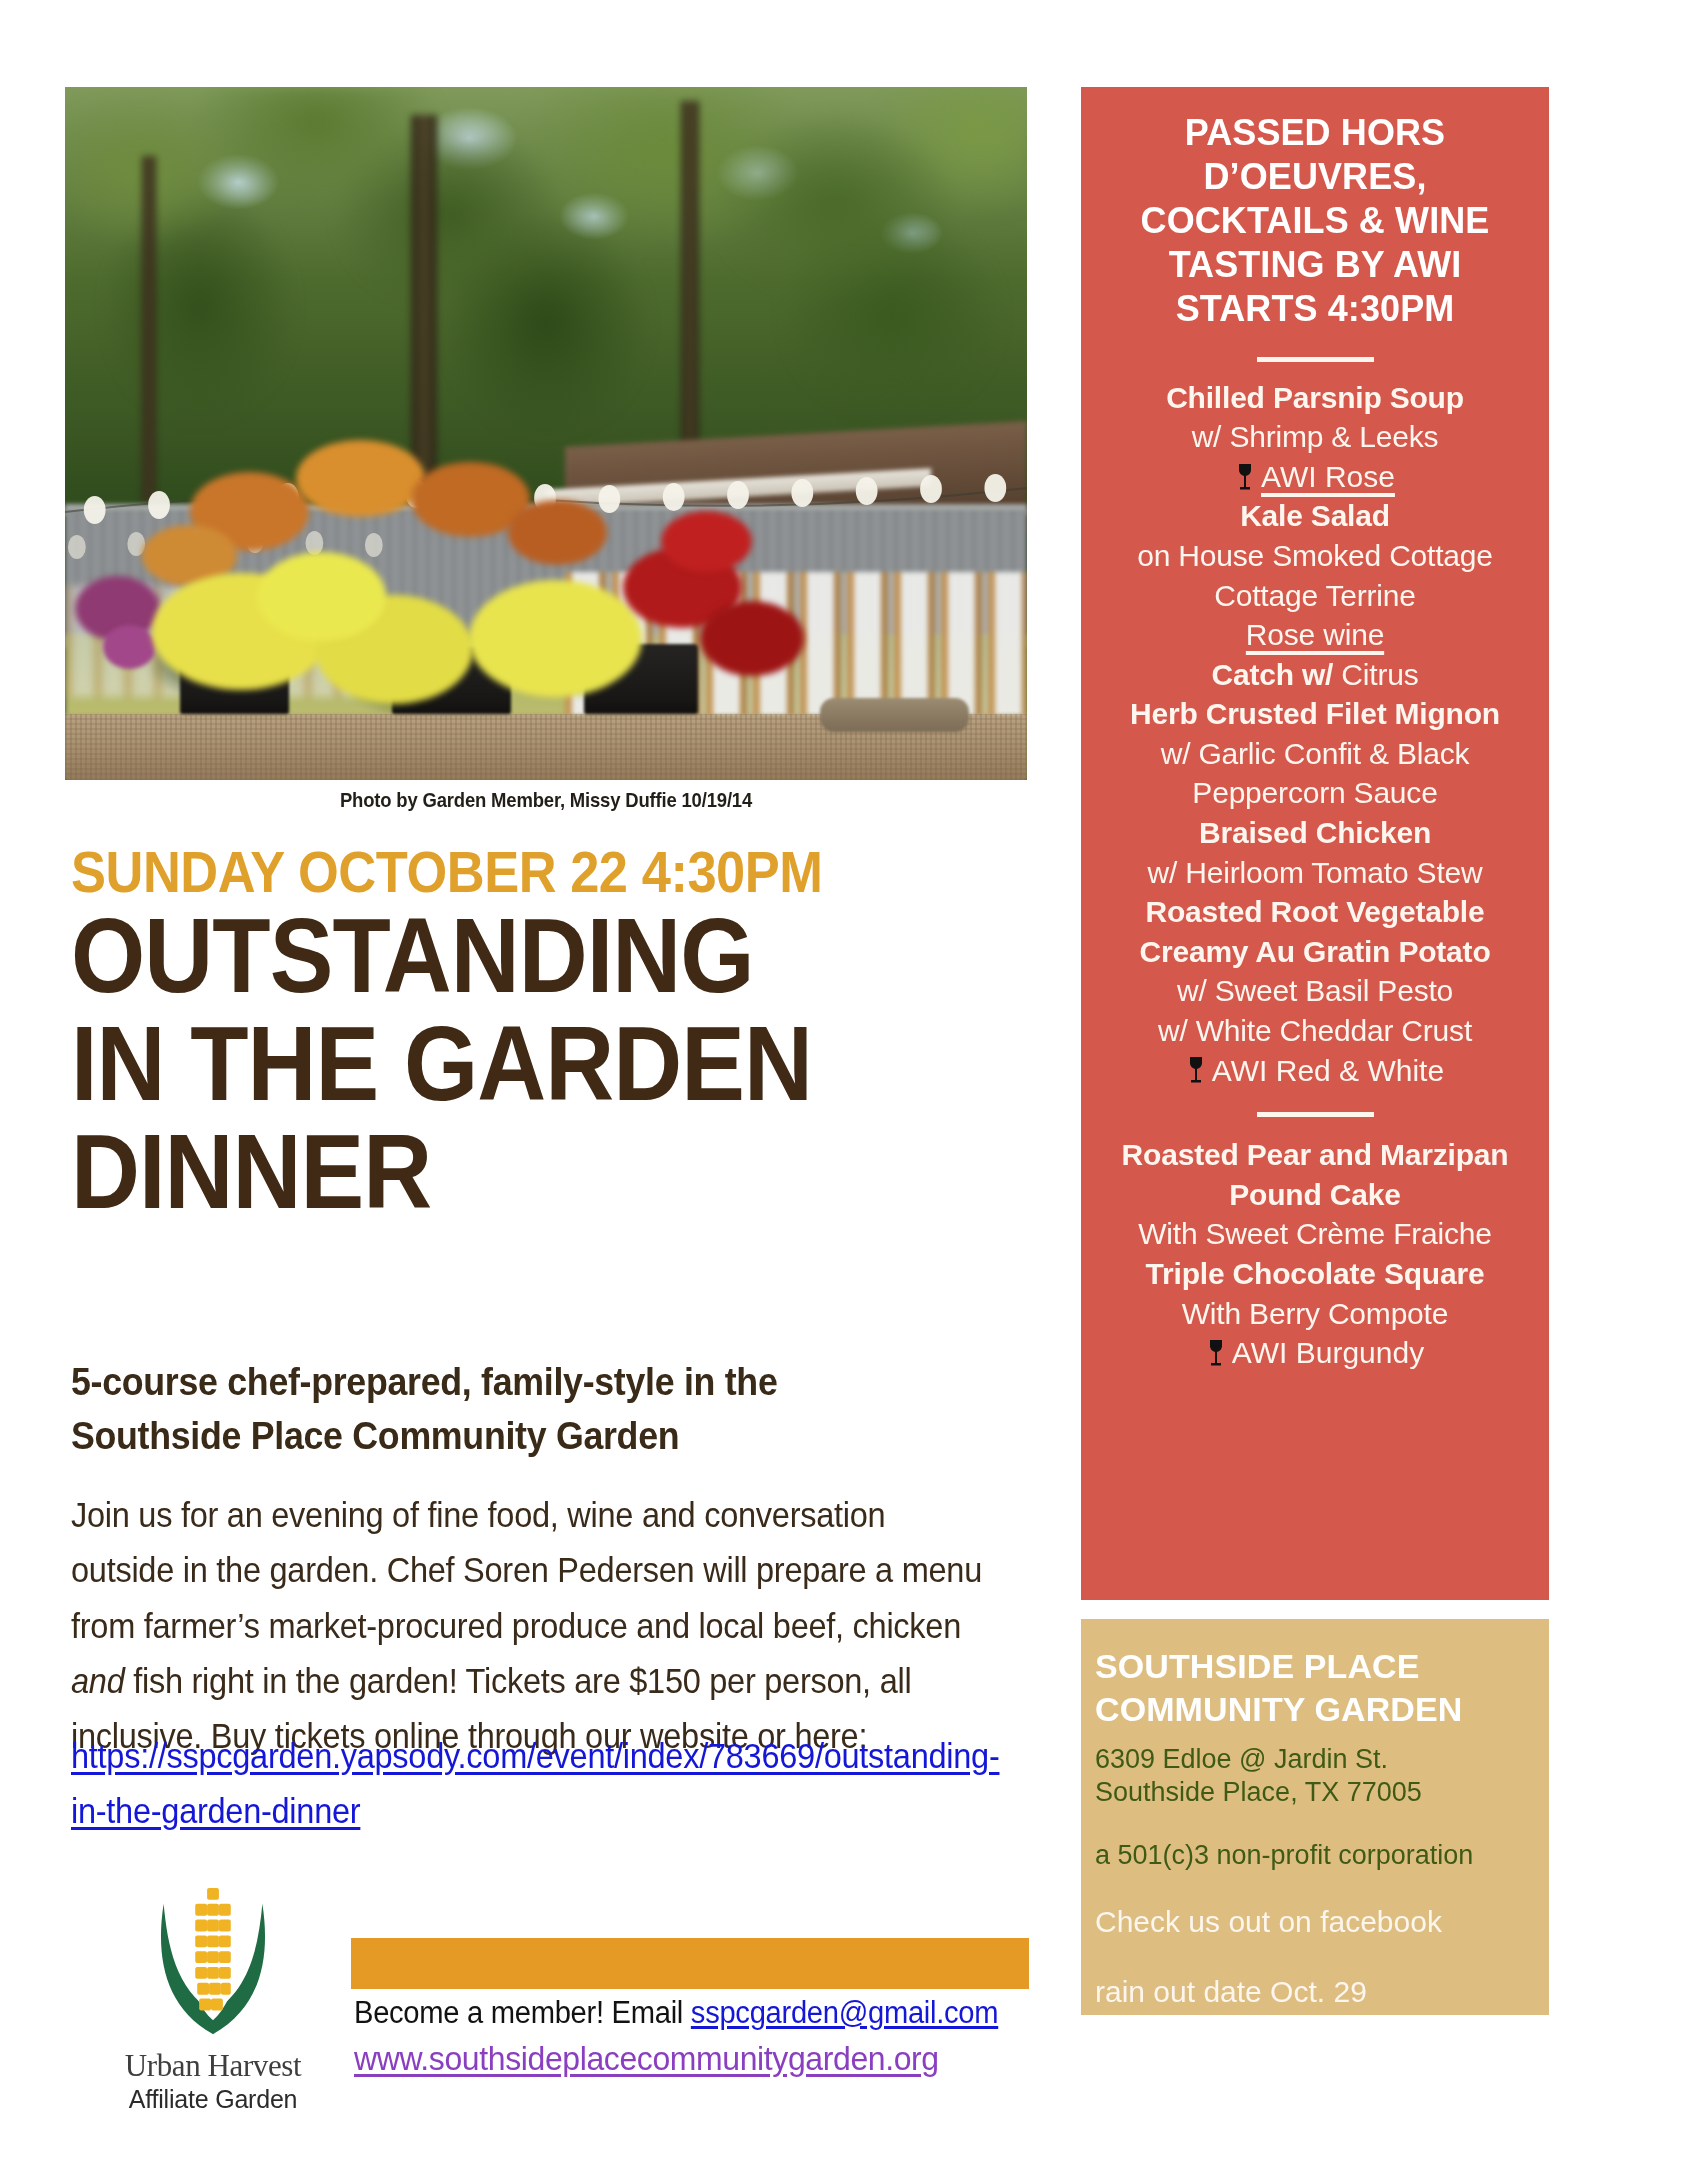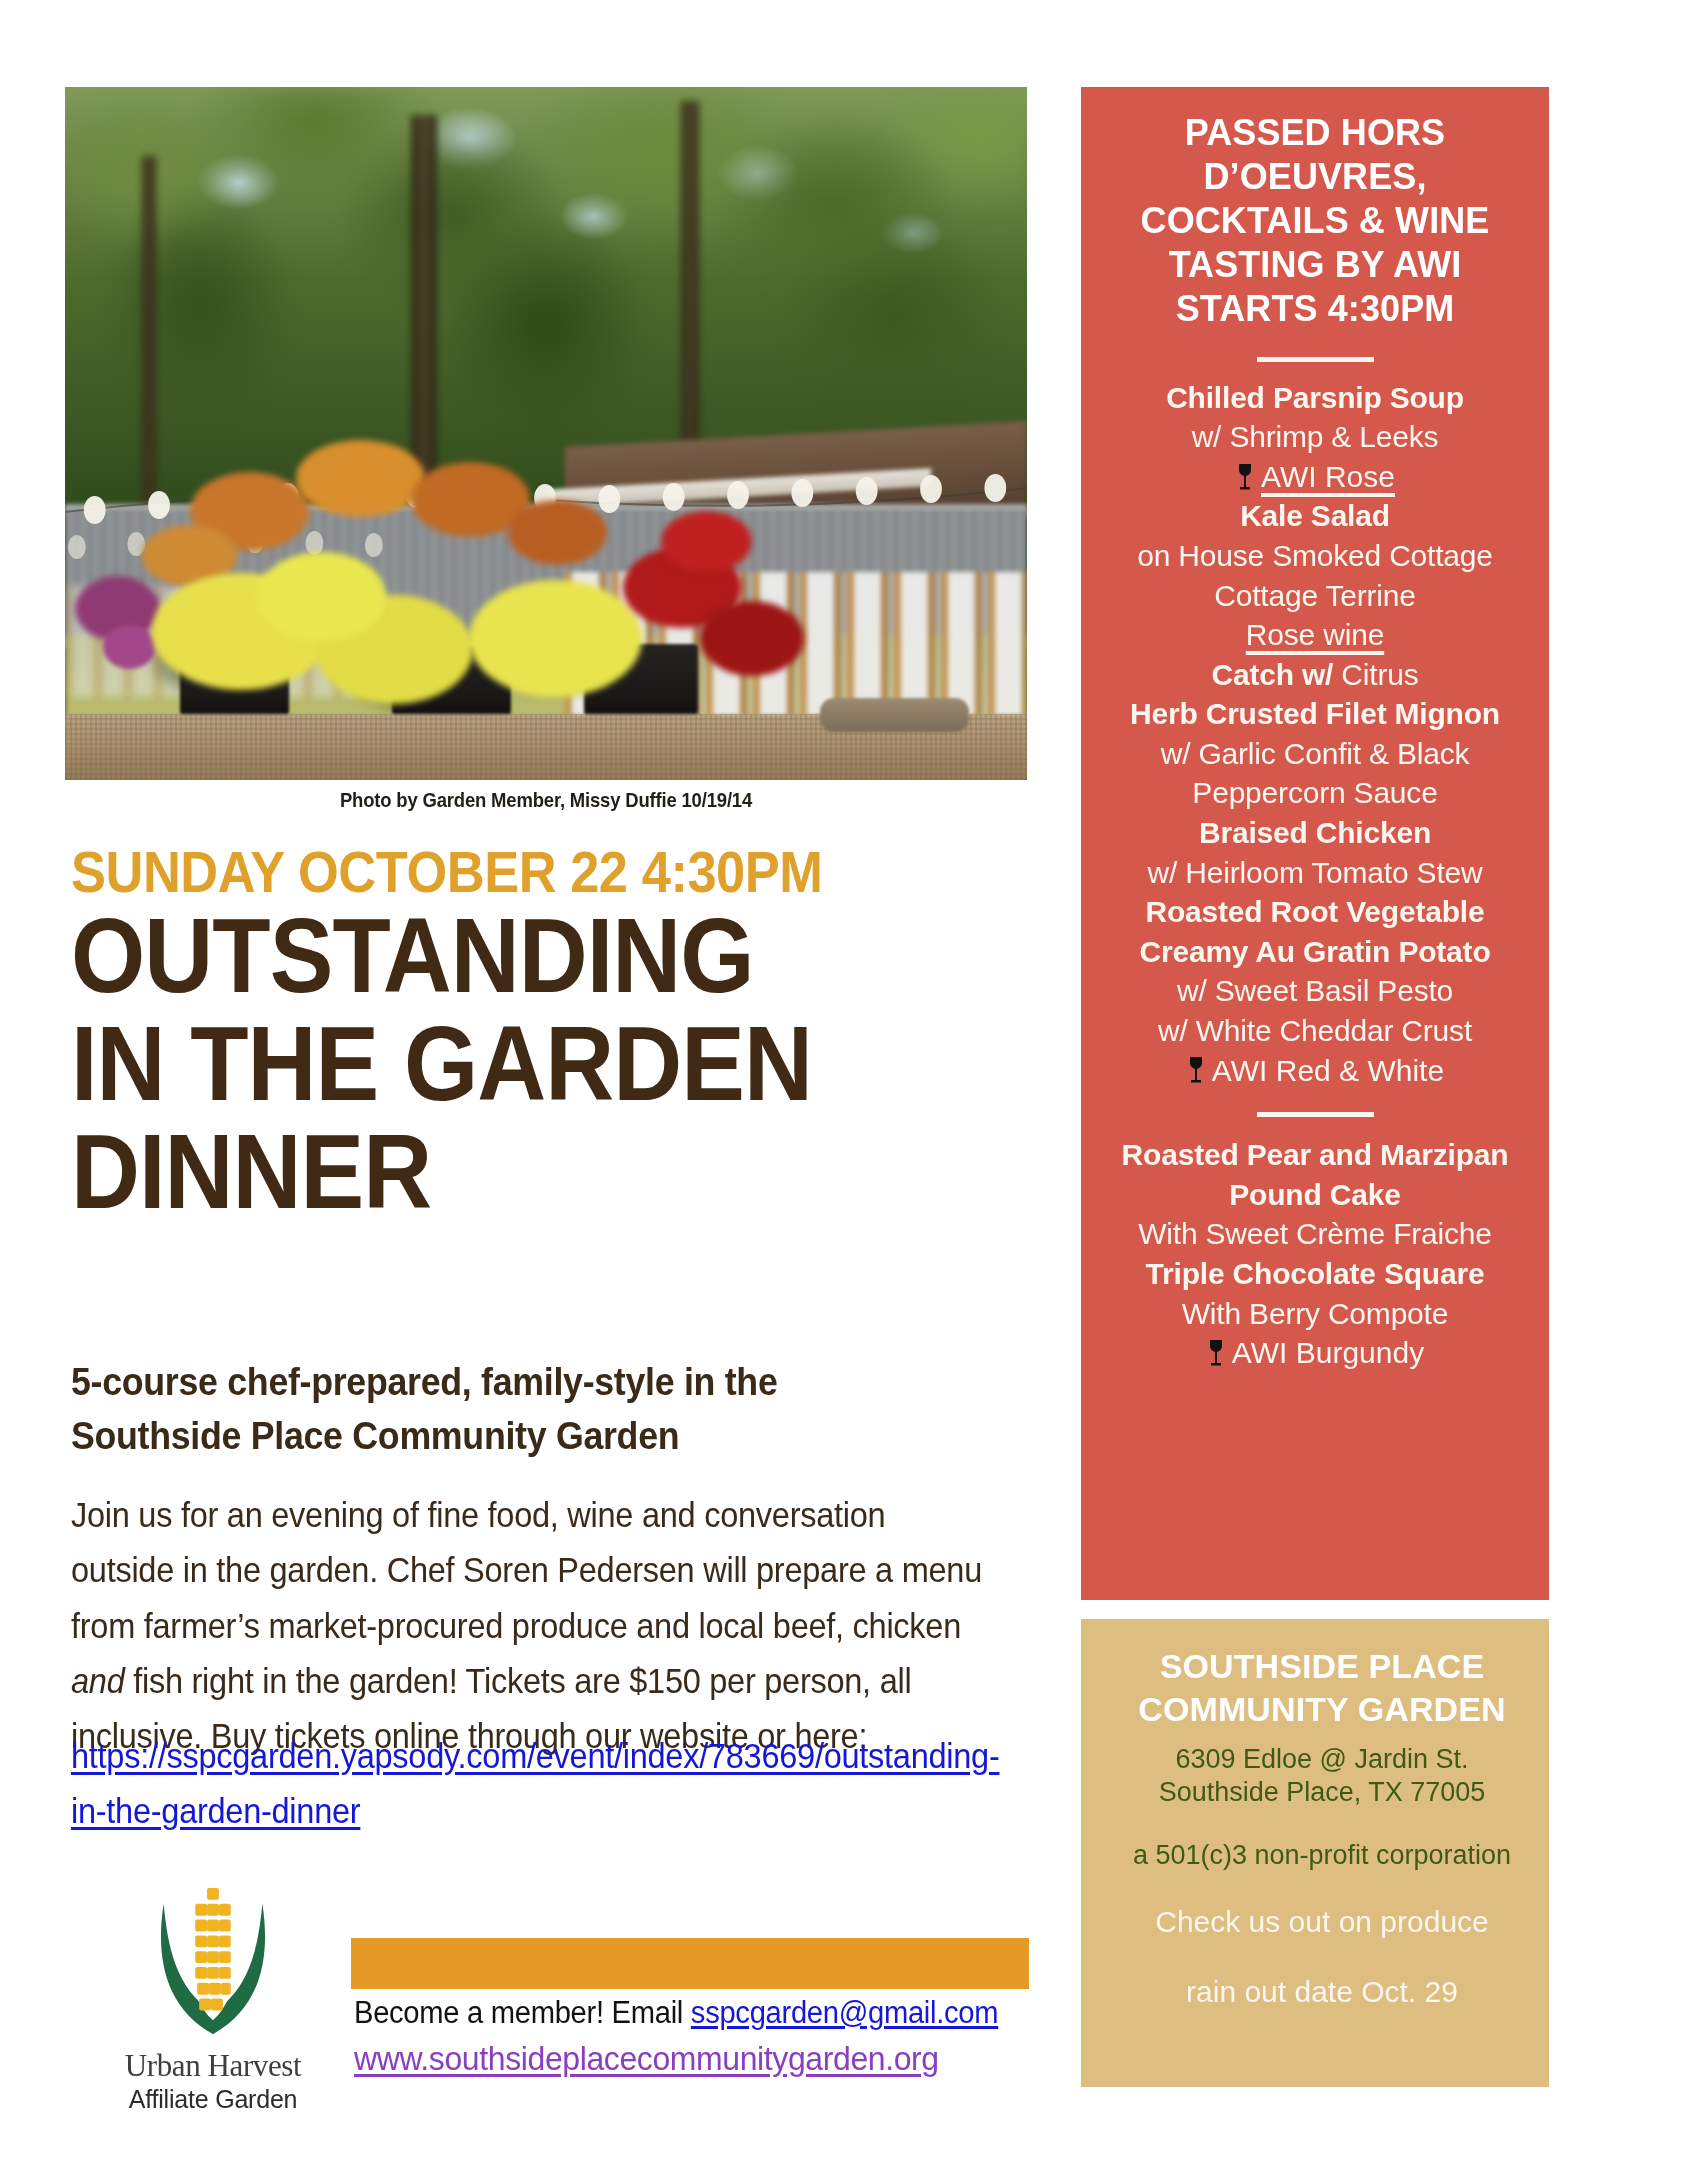--- a/index.html
+++ b/index.html
@@ -375,24 +375,24 @@
     display: inline-block;
     text-decoration: underline;
     text-decoration-thickness: 4px;
     text-underline-offset: 6px;
   }
 
   
   #info-panel {
     position: absolute;
     left: 1081px; top: 1619px;
-    width: 468px; height: 468px;
+    width: 468px; height: 396px;
     background: #ddbe80;
     padding: 26px 0 18px 14px;
-    text-align: center;
+    text-align: left;
   }
   #info-title {
     font-family: "Liberation Sans", sans-serif;
     font-weight: 700;
     font-size: 34px;
     line-height: 1.26;
     color: #ffffff;
     letter-spacing: 0.1px;
   }
   #info-title span { display: block; }
@@ -646,18 +646,18 @@
   <div id="info-panel">
     <div id="info-title">
       <span>SOUTHSIDE PLACE</span>
       <span>COMMUNITY GARDEN</span>
     </div>
     <div id="info-addr">
       <span>6309 Edloe @ Jardin St.</span>
       <span>Southside Place, TX 77005</span>
     </div>
     <div id="info-nonprofit">a 501(c)3 non-profit corporation</div>
-    <div id="info-fb">Check us out on produce</div>
+    <div id="info-fb">Check us out on facebook</div>
     <div id="info-rain">rain out date Oct. 29</div>
   </div>
 
 </div>
 
 
 </body></html>

